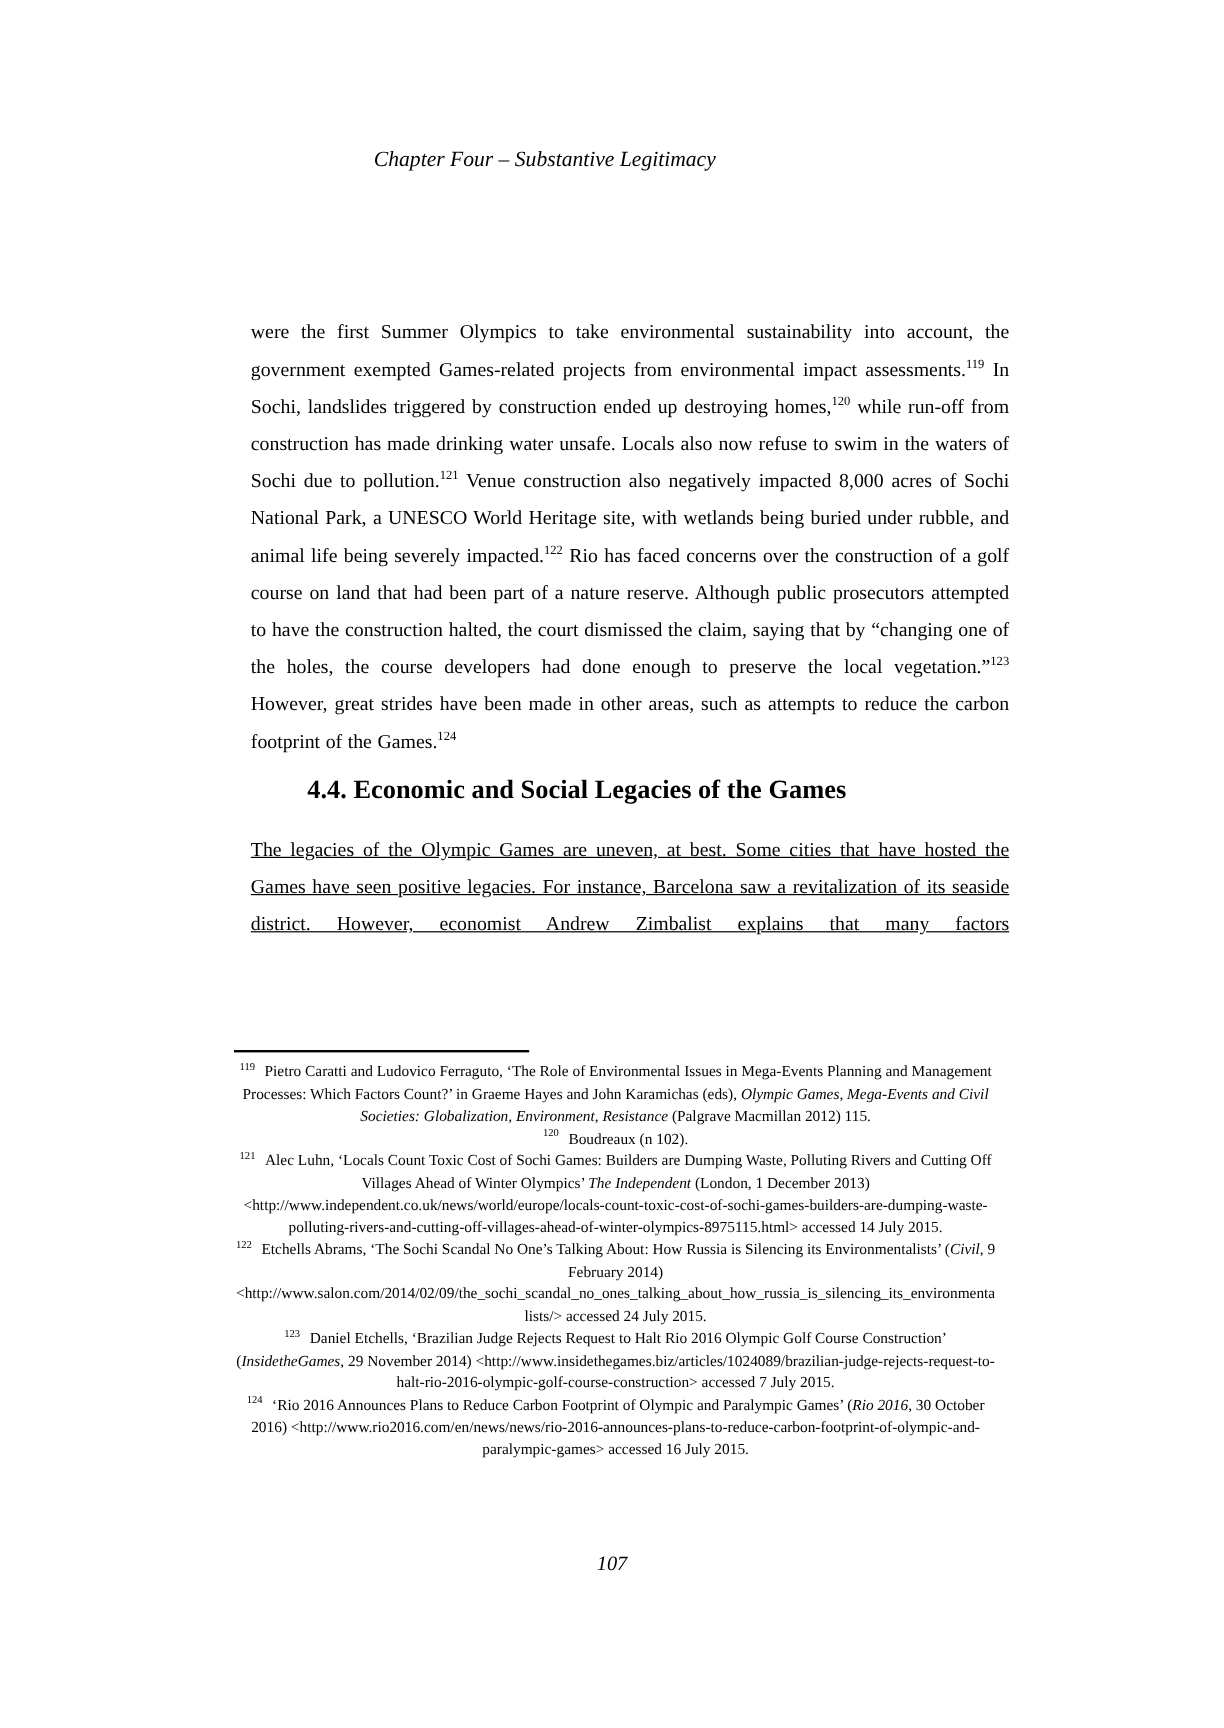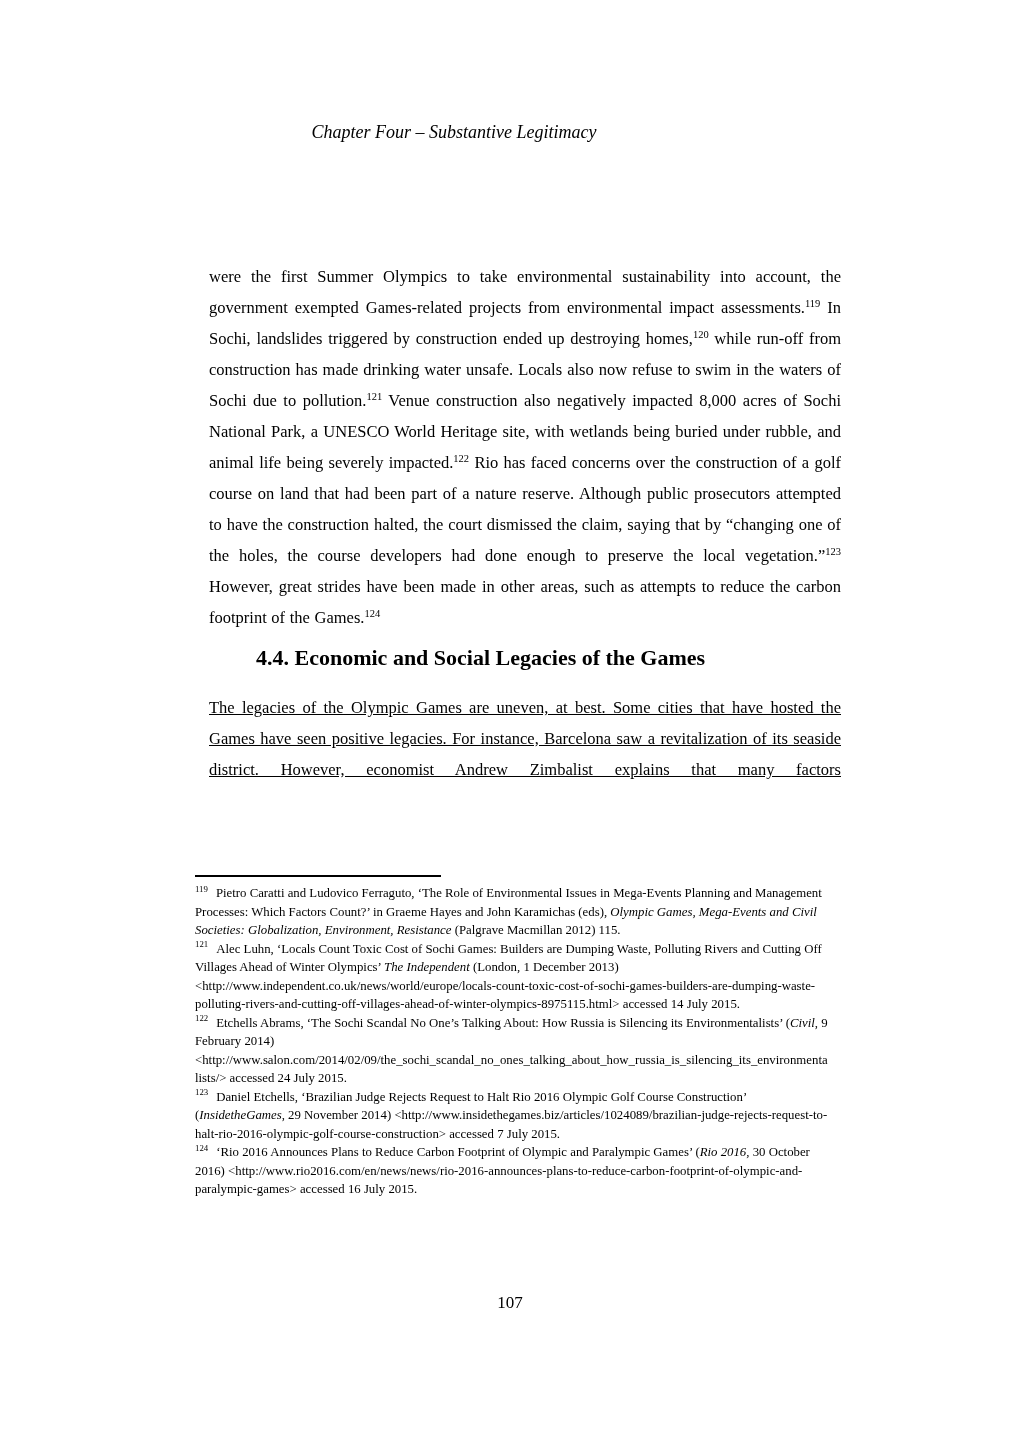--- a/index.html
+++ b/index.html
@@ -54,55 +54,57 @@
     height: 0;
     border-top: 2px solid #000000;
   }
   .footnotes {
     position: absolute;
     top: 884px;
     left: 195px;
     width: 636px;
     font-size: 12.8px;
     line-height: 18.5px;
-    text-align: left;
+    text-align: center;
     overflow-wrap: break-word;
   }
   .footnote { margin: 0; }
   .footnote .fn-num {
     font-size: 8.8px;
     line-height: 0;
     vertical-align: super;
     margin-right: 8px;
   }
   .footnote i { font-style: italic; }
   .page-number {
     position: absolute;
     top: 1292px;
     left: 0;
     width: 1020px;
     text-align: center;
     font-size: 17px;
     line-height: 21px;
+    font-style: italic;
   }
 </style>
 </head>
 <body style="background: rgb(255, 255, 255); color: rgb(0, 0, 0);">
 
 <div class="chapter-header">Chapter Four – Substantive Legitimacy</div>
 
 <div class="body-para para-1"><span>were the first Summer Olympics to take environmental sustainability into account, the government exempted Games-related projects from environmental impact assessments.</span><sup>119</sup><span> In Sochi, landslides triggered by construction ended up destroying homes,</span><sup>120</sup><span> while run-off from construction has made drinking water unsafe. Locals also now refuse to swim in the waters of Sochi due to pollution.</span><sup>121</sup><span> Venue construction also negatively impacted 8,000 acres of Sochi National Park, a UNESCO World Heritage site, with wetlands being buried under rubble, and animal life being severely impacted.</span><sup>122</sup><span> Rio has faced concerns over the construction of a golf course on land that had been part of a nature reserve. Although public prosecutors attempted to have the construction halted, the court dismissed the claim, saying that by “changing one of the holes, the course developers had done enough to preserve the local vegetation.”</span><sup>123</sup><span> However, great strides have been made in other areas, such as attempts to reduce the carbon footprint of the Games.</span><sup>124</sup></div>
 
 <div class="section-heading">4.4. Economic and Social Legacies of the Games</div>
 
 <div class="body-para para-2">The legacies of the Olympic Games are uneven, at best. Some cities that have hosted the Games have seen positive legacies. For instance, Barcelona saw a revitalization of its seaside district. However, economist Andrew Zimbalist explains that many factors</div>
 
 <div class="fn-rule"></div>
 
 <div class="footnotes">
     <div class="footnote"><sup class="fn-num">119</sup><span>Pietro Caratti and Ludovico Ferraguto, ‘The Role of Environmental Issues in Mega-Events Planning and Management Processes: Which Factors Count?’ in Graeme Hayes and John Karamichas (eds), </span><i>Olympic Games, Mega-Events and Civil Societies: Globalization, Environment, Resistance</i><span> (Palgrave Macmillan 2012) 115.</span></div>
+    <div class="footnote"><sup class="fn-num">120</sup><span>Boudreaux (n 102).</span></div>
     <div class="footnote"><sup class="fn-num">121</sup><span>Alec Luhn, ‘Locals Count Toxic Cost of Sochi Games: Builders are Dumping Waste, Polluting Rivers and Cutting Off Villages Ahead of Winter Olympics’ </span><i>The Independent</i><span> (London, 1 December 2013) &lt;http://www.independent.co.uk/news/world/europe/locals-count-toxic-cost-of-sochi-games-builders-are-dumping-waste-polluting-rivers-and-cutting-off-villages-ahead-of-winter-olympics-8975115.html&gt; accessed 14 July 2015.</span></div>
     <div class="footnote"><sup class="fn-num">122</sup><span>Etchells Abrams, ‘The Sochi Scandal No One’s Talking About: How Russia is Silencing its Environmentalists’ (</span><i>Civil</i><span>, 9 February 2014) &lt;http://www.salon.com/2014/02/09/the_sochi_scandal_no_ones_talking_about_how_russia_is_silencing_its_environmentalists/&gt; accessed 24 July 2015.</span></div>
     <div class="footnote"><sup class="fn-num">123</sup><span>Daniel Etchells, ‘Brazilian Judge Rejects Request to Halt Rio 2016 Olympic Golf Course Construction’ (</span><i>InsidetheGames</i><span>, 29 November 2014) &lt;http://www.insidethegames.biz/articles/1024089/brazilian-judge-rejects-request-to-halt-rio-2016-olympic-golf-course-construction&gt; accessed 7 July 2015.</span></div>
     <div class="footnote"><sup class="fn-num">124</sup><span>‘Rio 2016 Announces Plans to Reduce Carbon Footprint of Olympic and Paralympic Games’ (</span><i>Rio 2016</i><span>, 30 October 2016) &lt;http://www.rio2016.com/en/news/news/rio-2016-announces-plans-to-reduce-carbon-footprint-of-olympic-and-paralympic-games&gt; accessed 16 July 2015.</span></div>
   </div>
 
 <div class="page-number">107</div>
 
 </body></html>

